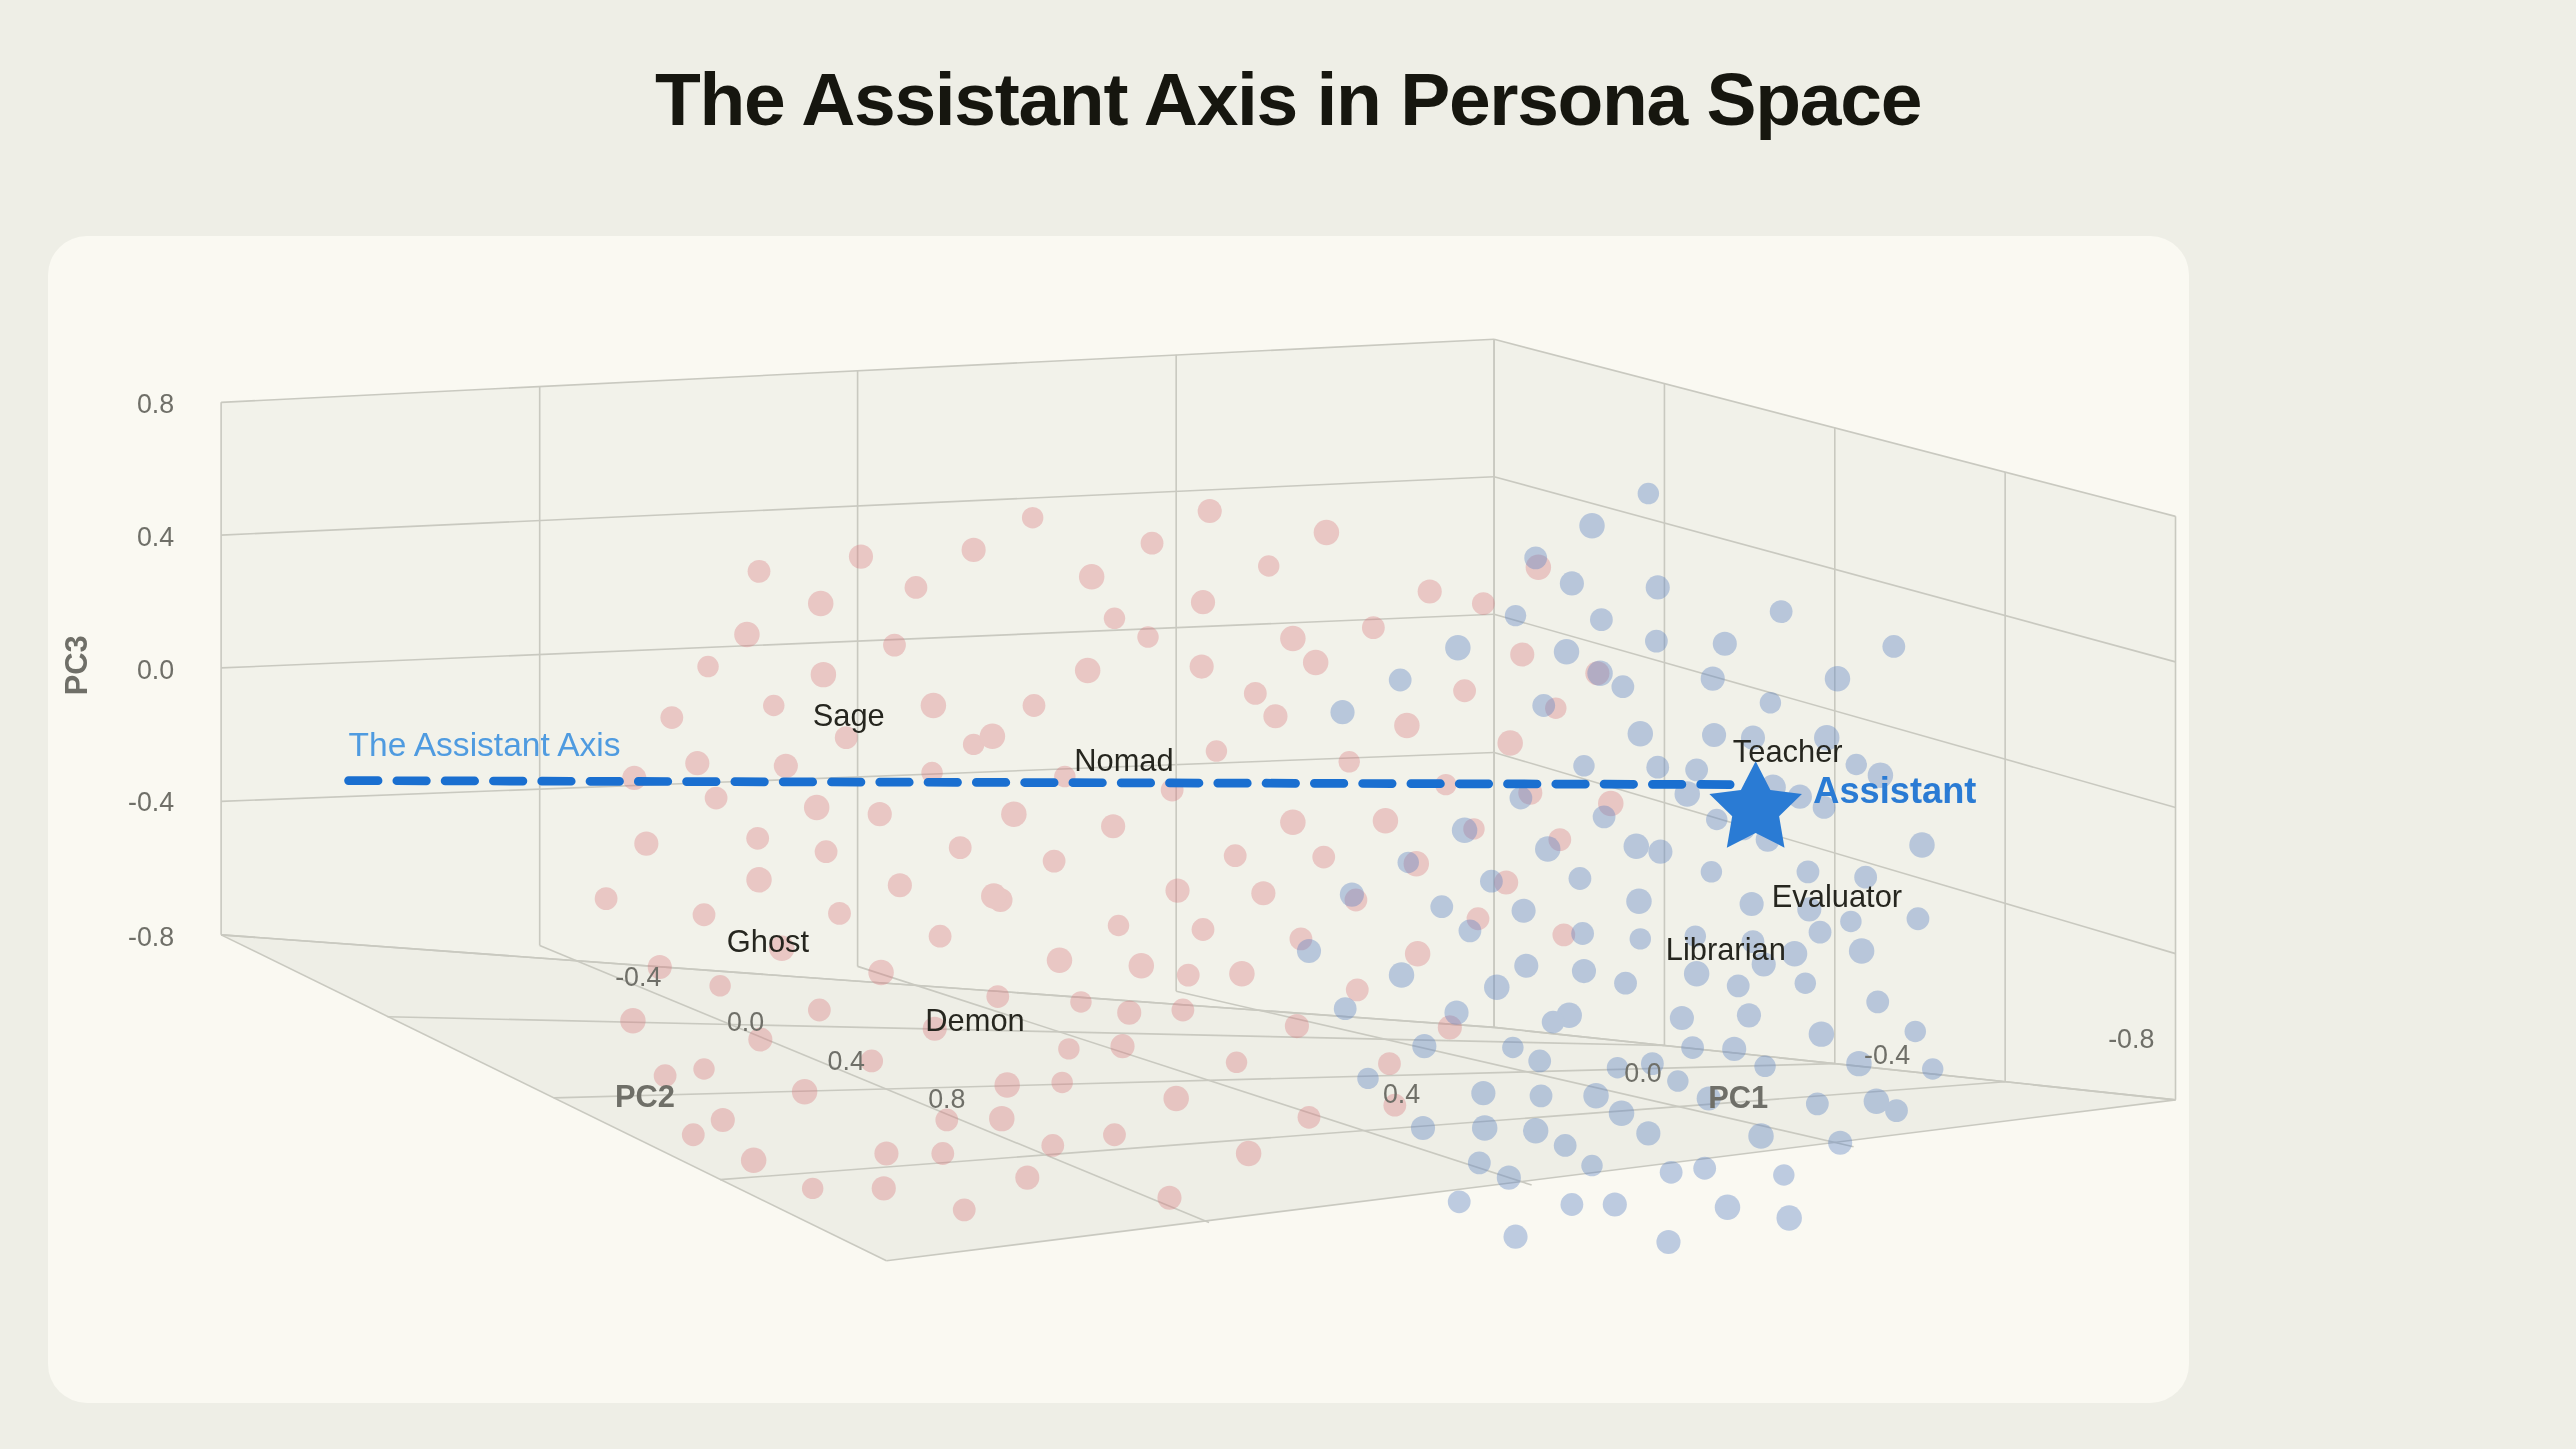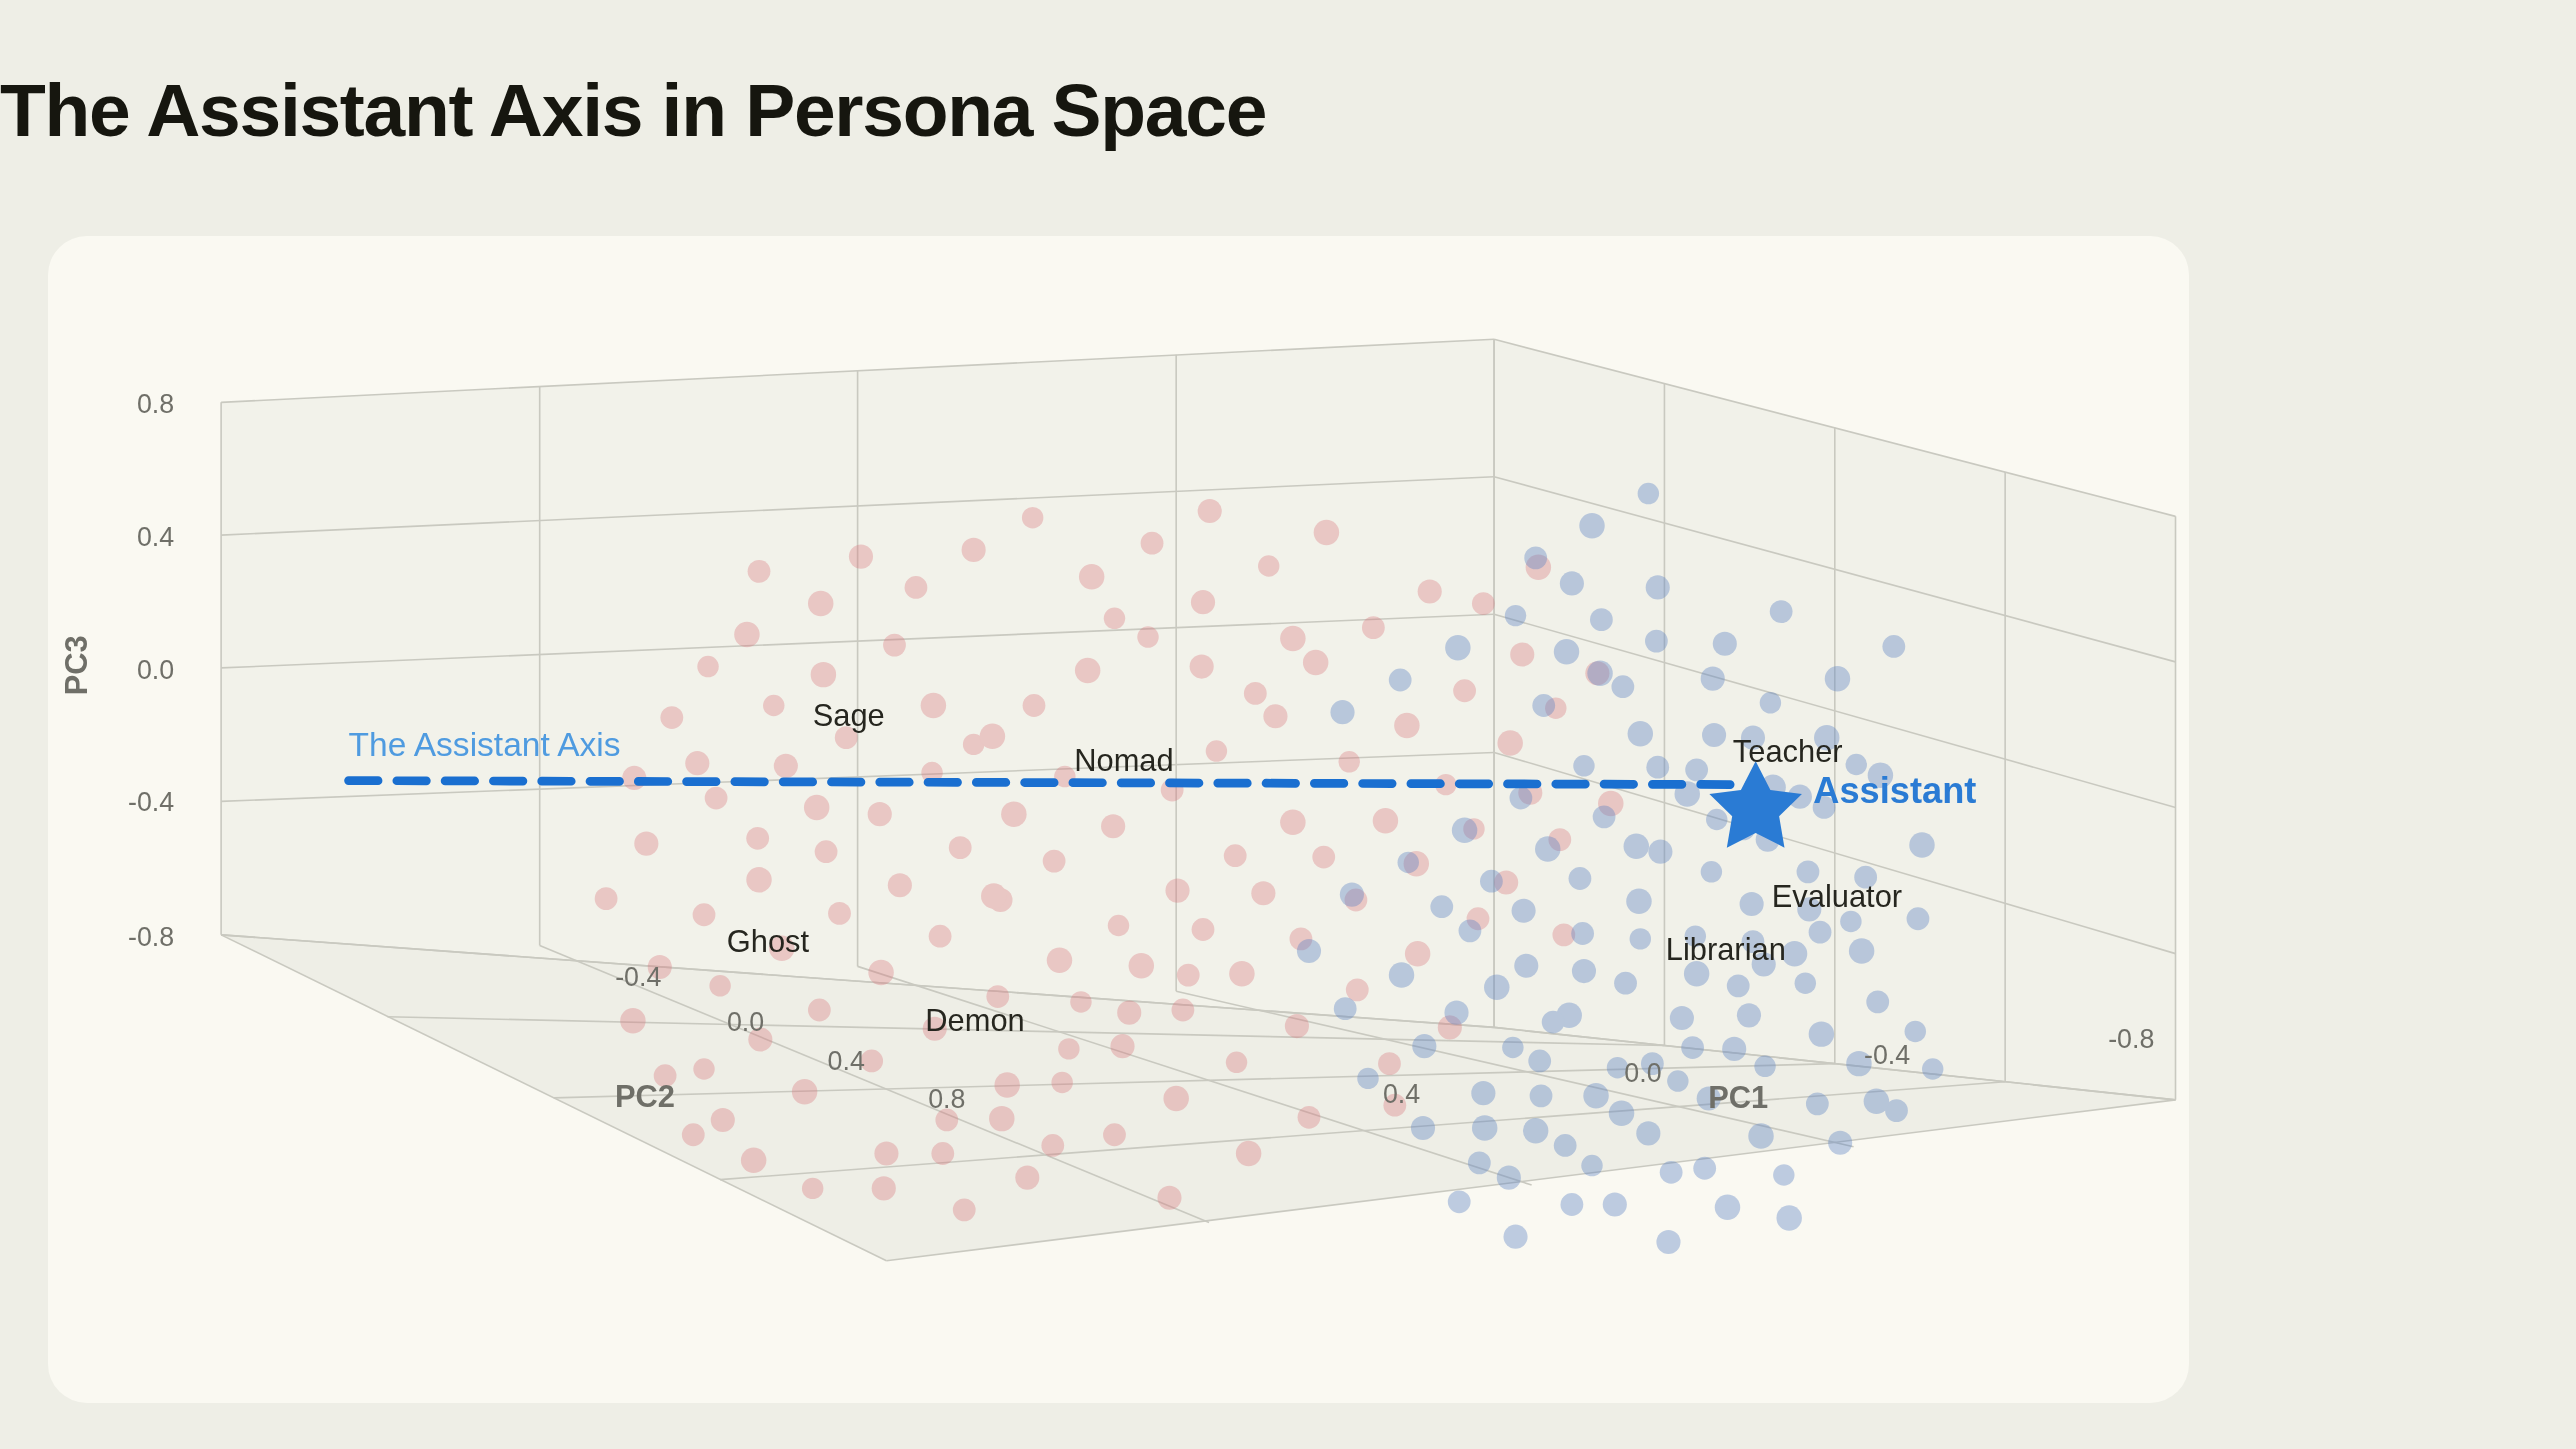--- a/index.html
+++ b/index.html
@@ -11,22 +11,23 @@
     width: 2576px;
     height: 1449px;
     font-family: "Liberation Sans", sans-serif;
     overflow: hidden;
     position: relative;
   }
 
   .page-title {
     position: absolute;
     left: 0;
-    top: 67px;
+    top: 56px;
     width: 2576px;
+    text-align: center;
     font-size: 75px;
     font-weight: 700;
     letter-spacing: -1.3px;
     color: #16160f;
     font-family: "Liberation Sans", sans-serif;
   }
 
   .chart-card {
     position: absolute;
     left: 48px;

